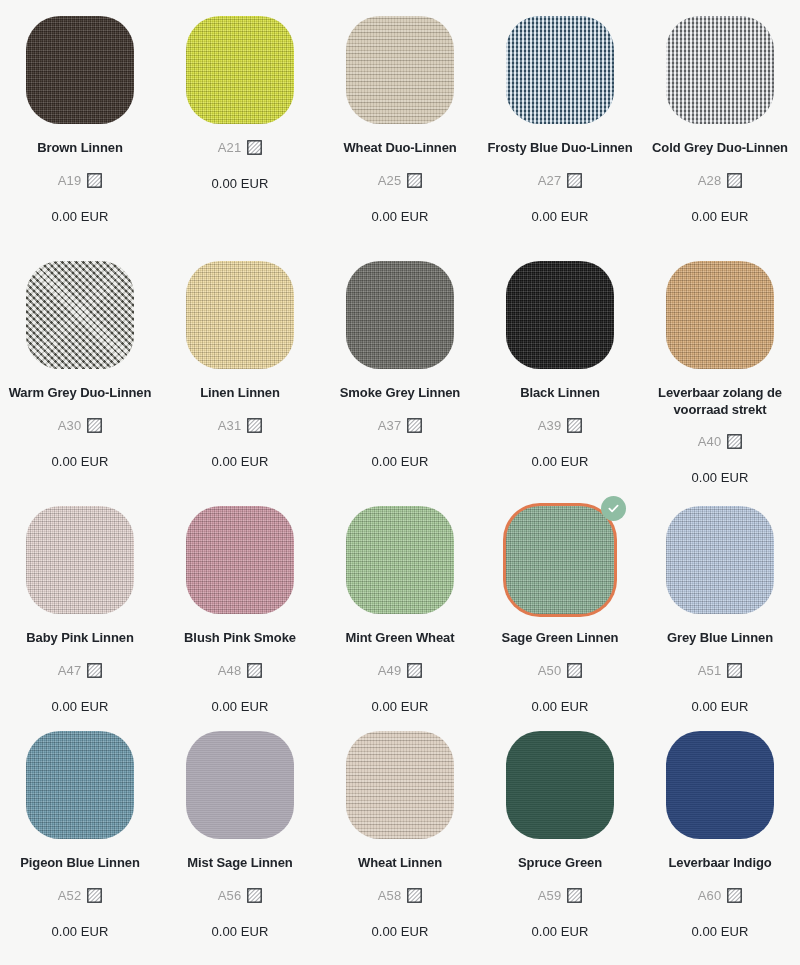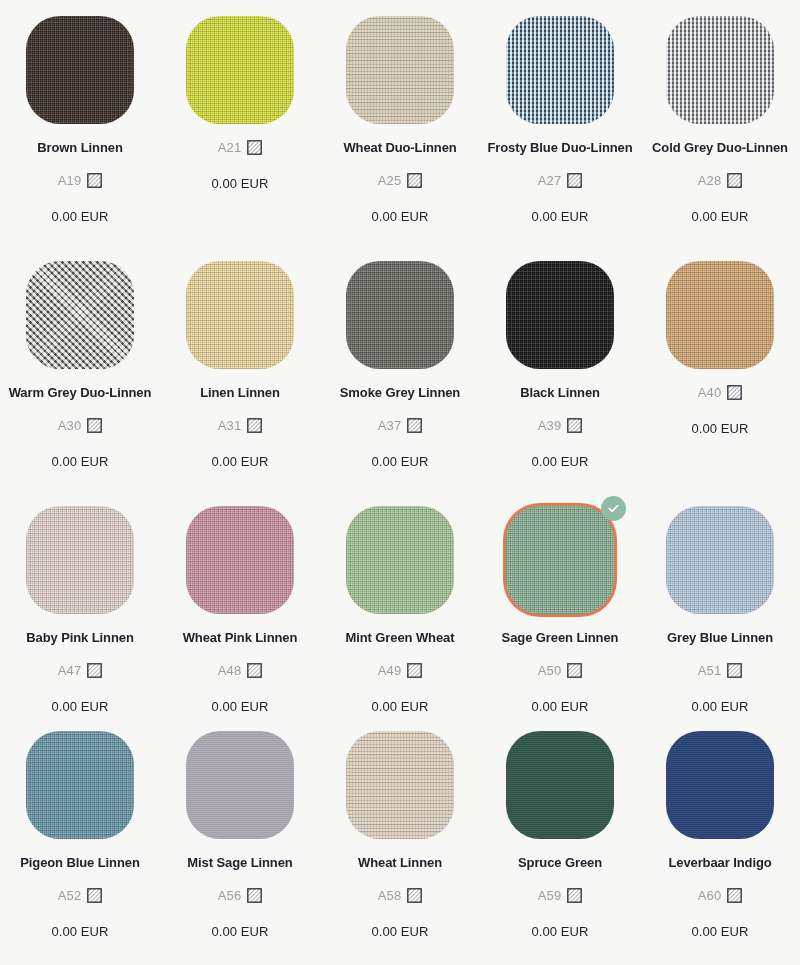--- a/index.html
+++ b/index.html
@@ -353,20 +353,21 @@
       </svg>
     </div>
     <div class="chip-price">0.00 EUR</div>
   </div>
 
   <div class="swatch-card">
     <div class="chip-wrap">
       <div class="chip weave" style="background-color: rgb(215, 171, 120);"></div>
 
     </div>
+    <div class="chip-title">Leverbaar zolang de voorraad strekt</div>
     <div class="code-row">
       <span class="code-text">A40</span>
       <svg class="sample-icon" width="15" height="15" viewBox="0 0 15 15">
         <defs>
           <pattern id="hatchPat9" width="3" height="3" patternUnits="userSpaceOnUse" patternTransform="rotate(45)">
             <rect width="3" height="3" fill="#ffffff"></rect>
             <line x1="0" y1="0" x2="0" y2="3" stroke="#5e6268" stroke-width="1.1"></line>
           </pattern>
         </defs>
         <rect x="0.8" y="0.8" width="13.4" height="13.4" fill="url(#hatchPat9)" stroke="#2b2f34" stroke-width="1.3"></rect>
@@ -394,21 +395,21 @@
       </svg>
     </div>
     <div class="chip-price">0.00 EUR</div>
   </div>
 
   <div class="swatch-card">
     <div class="chip-wrap">
       <div class="chip weave" style="background-color: rgb(207, 154, 166);"></div>
 
     </div>
-    <div class="chip-title">Wheat Pink Linnen</div>
+    <div class="chip-title">Blush Pink Smoke</div>
     <div class="code-row">
       <span class="code-text">A48</span>
       <svg class="sample-icon" width="15" height="15" viewBox="0 0 15 15">
         <defs>
           <pattern id="hatchPat11" width="3" height="3" patternUnits="userSpaceOnUse" patternTransform="rotate(45)">
             <rect width="3" height="3" fill="#ffffff"></rect>
             <line x1="0" y1="0" x2="0" y2="3" stroke="#5e6268" stroke-width="1.1"></line>
           </pattern>
         </defs>
         <rect x="0.8" y="0.8" width="13.4" height="13.4" fill="url(#hatchPat11)" stroke="#2b2f34" stroke-width="1.3"></rect>

